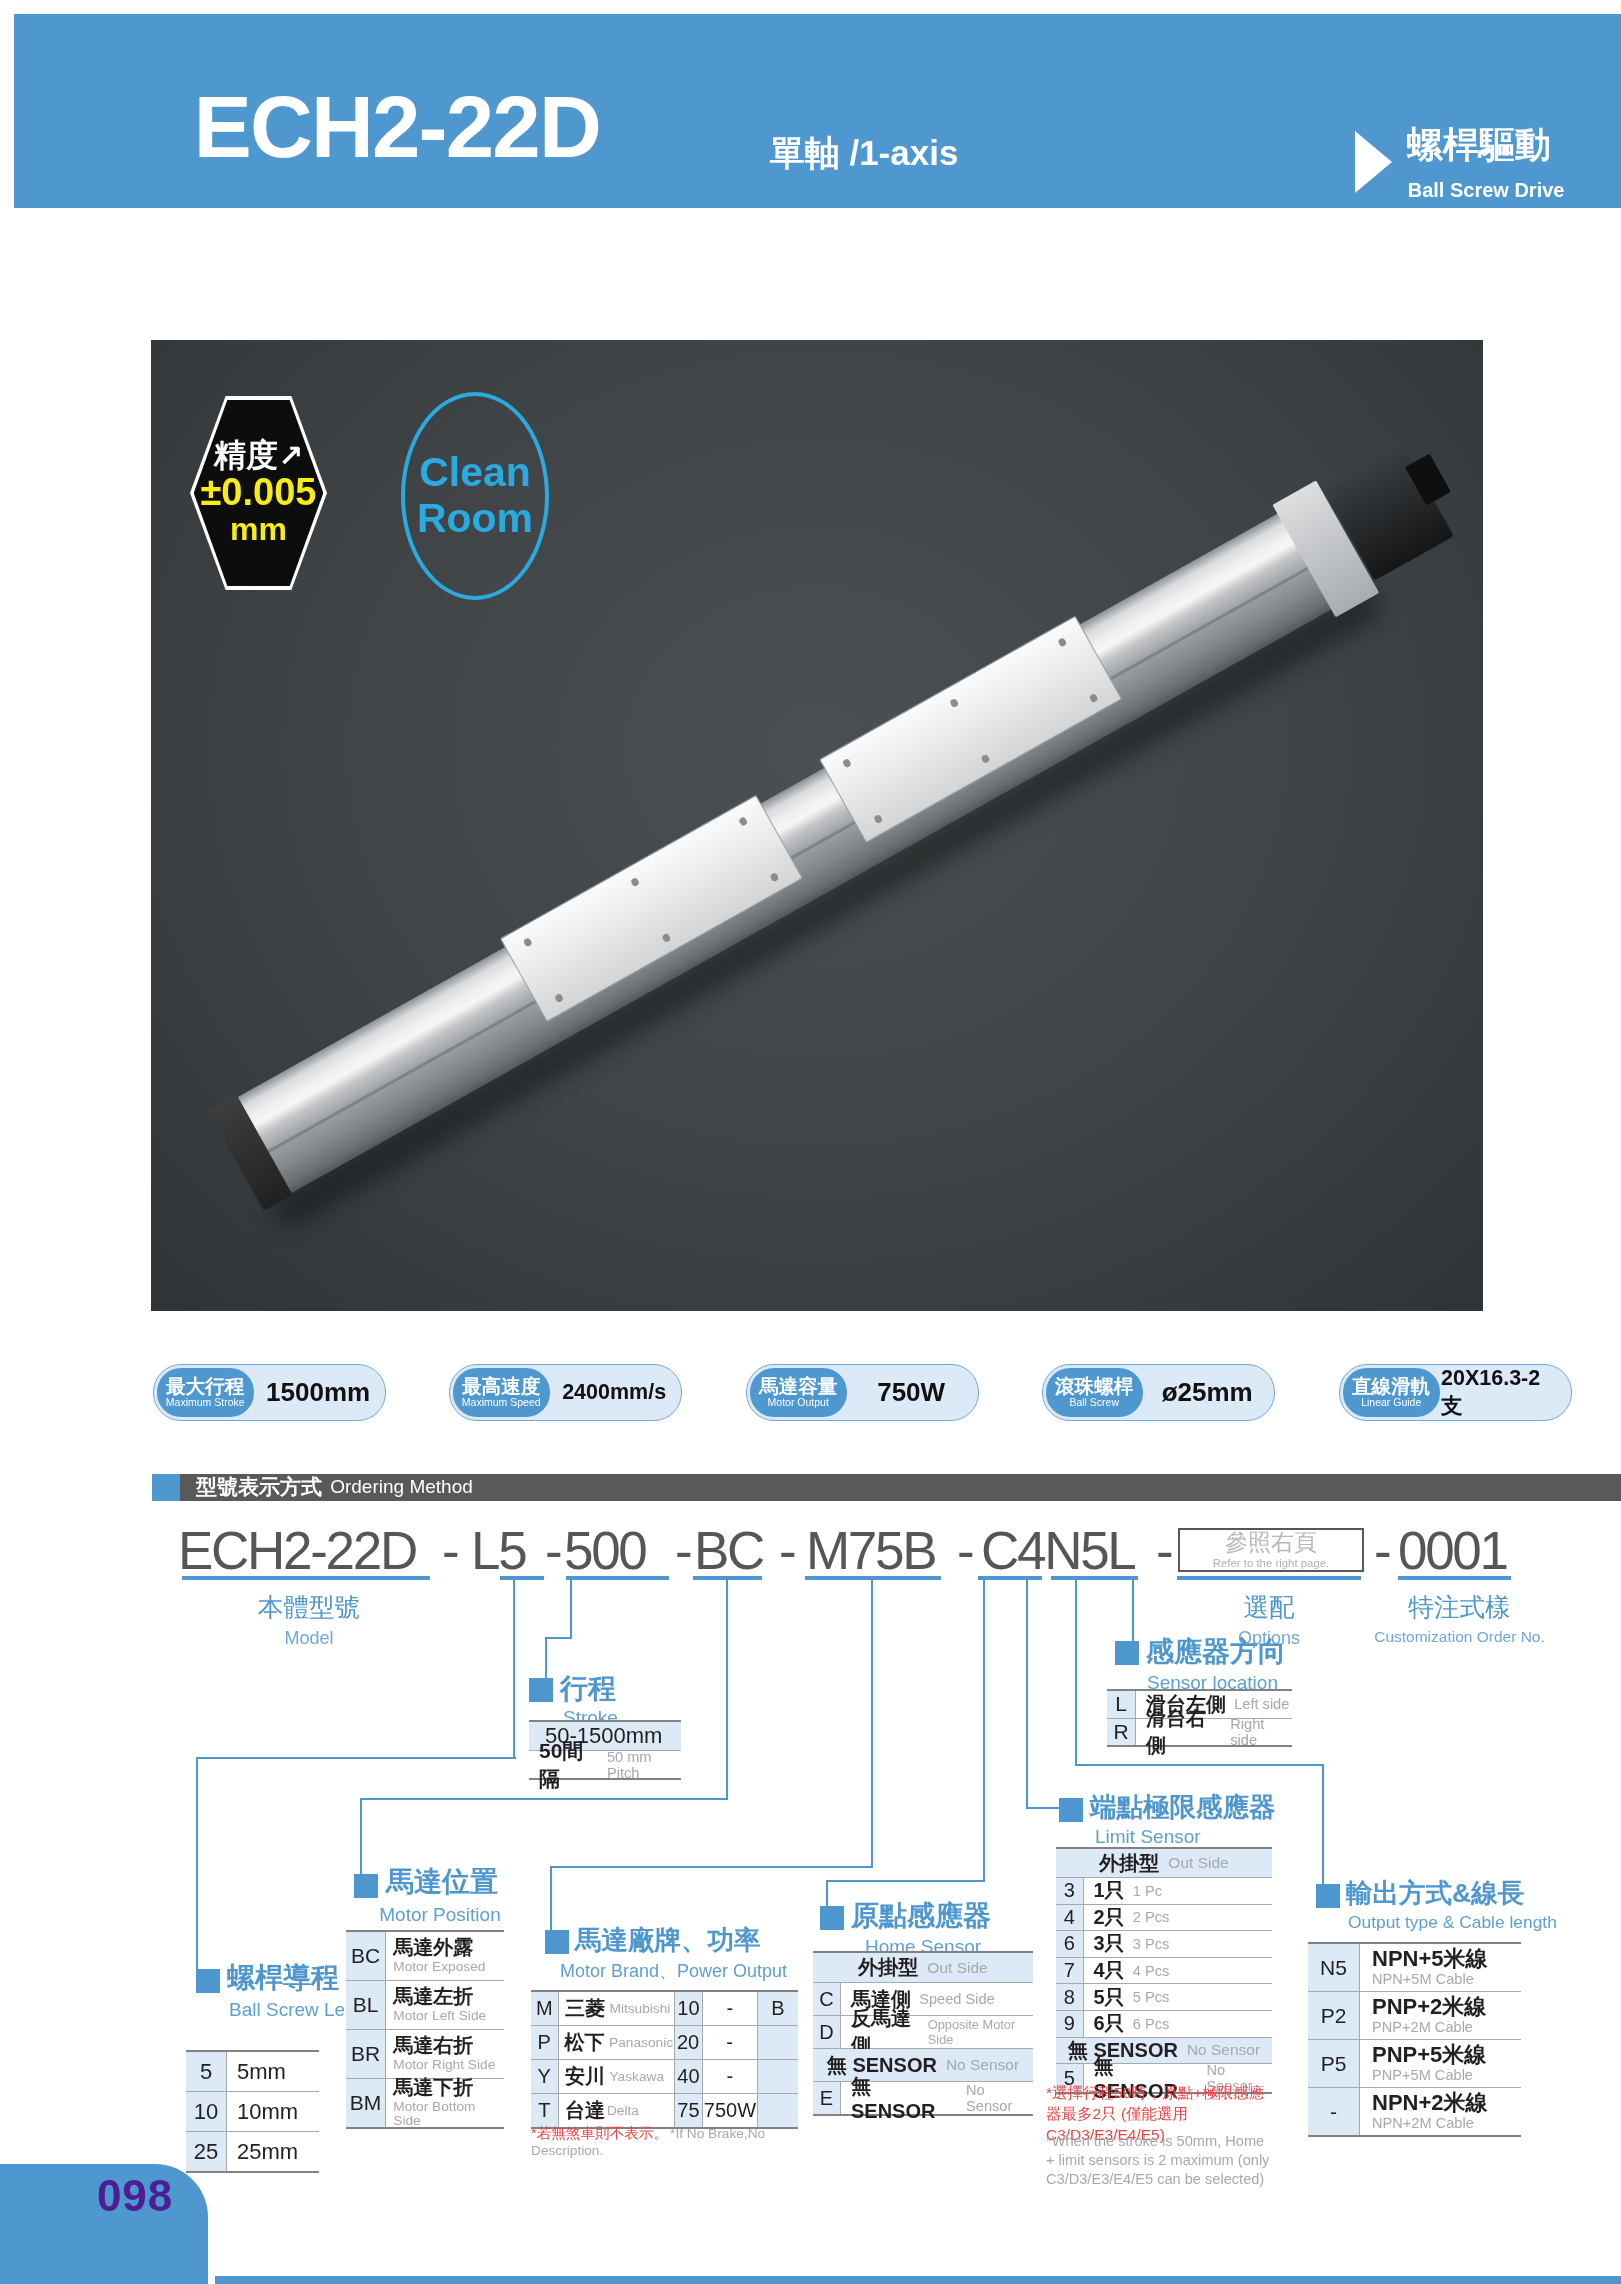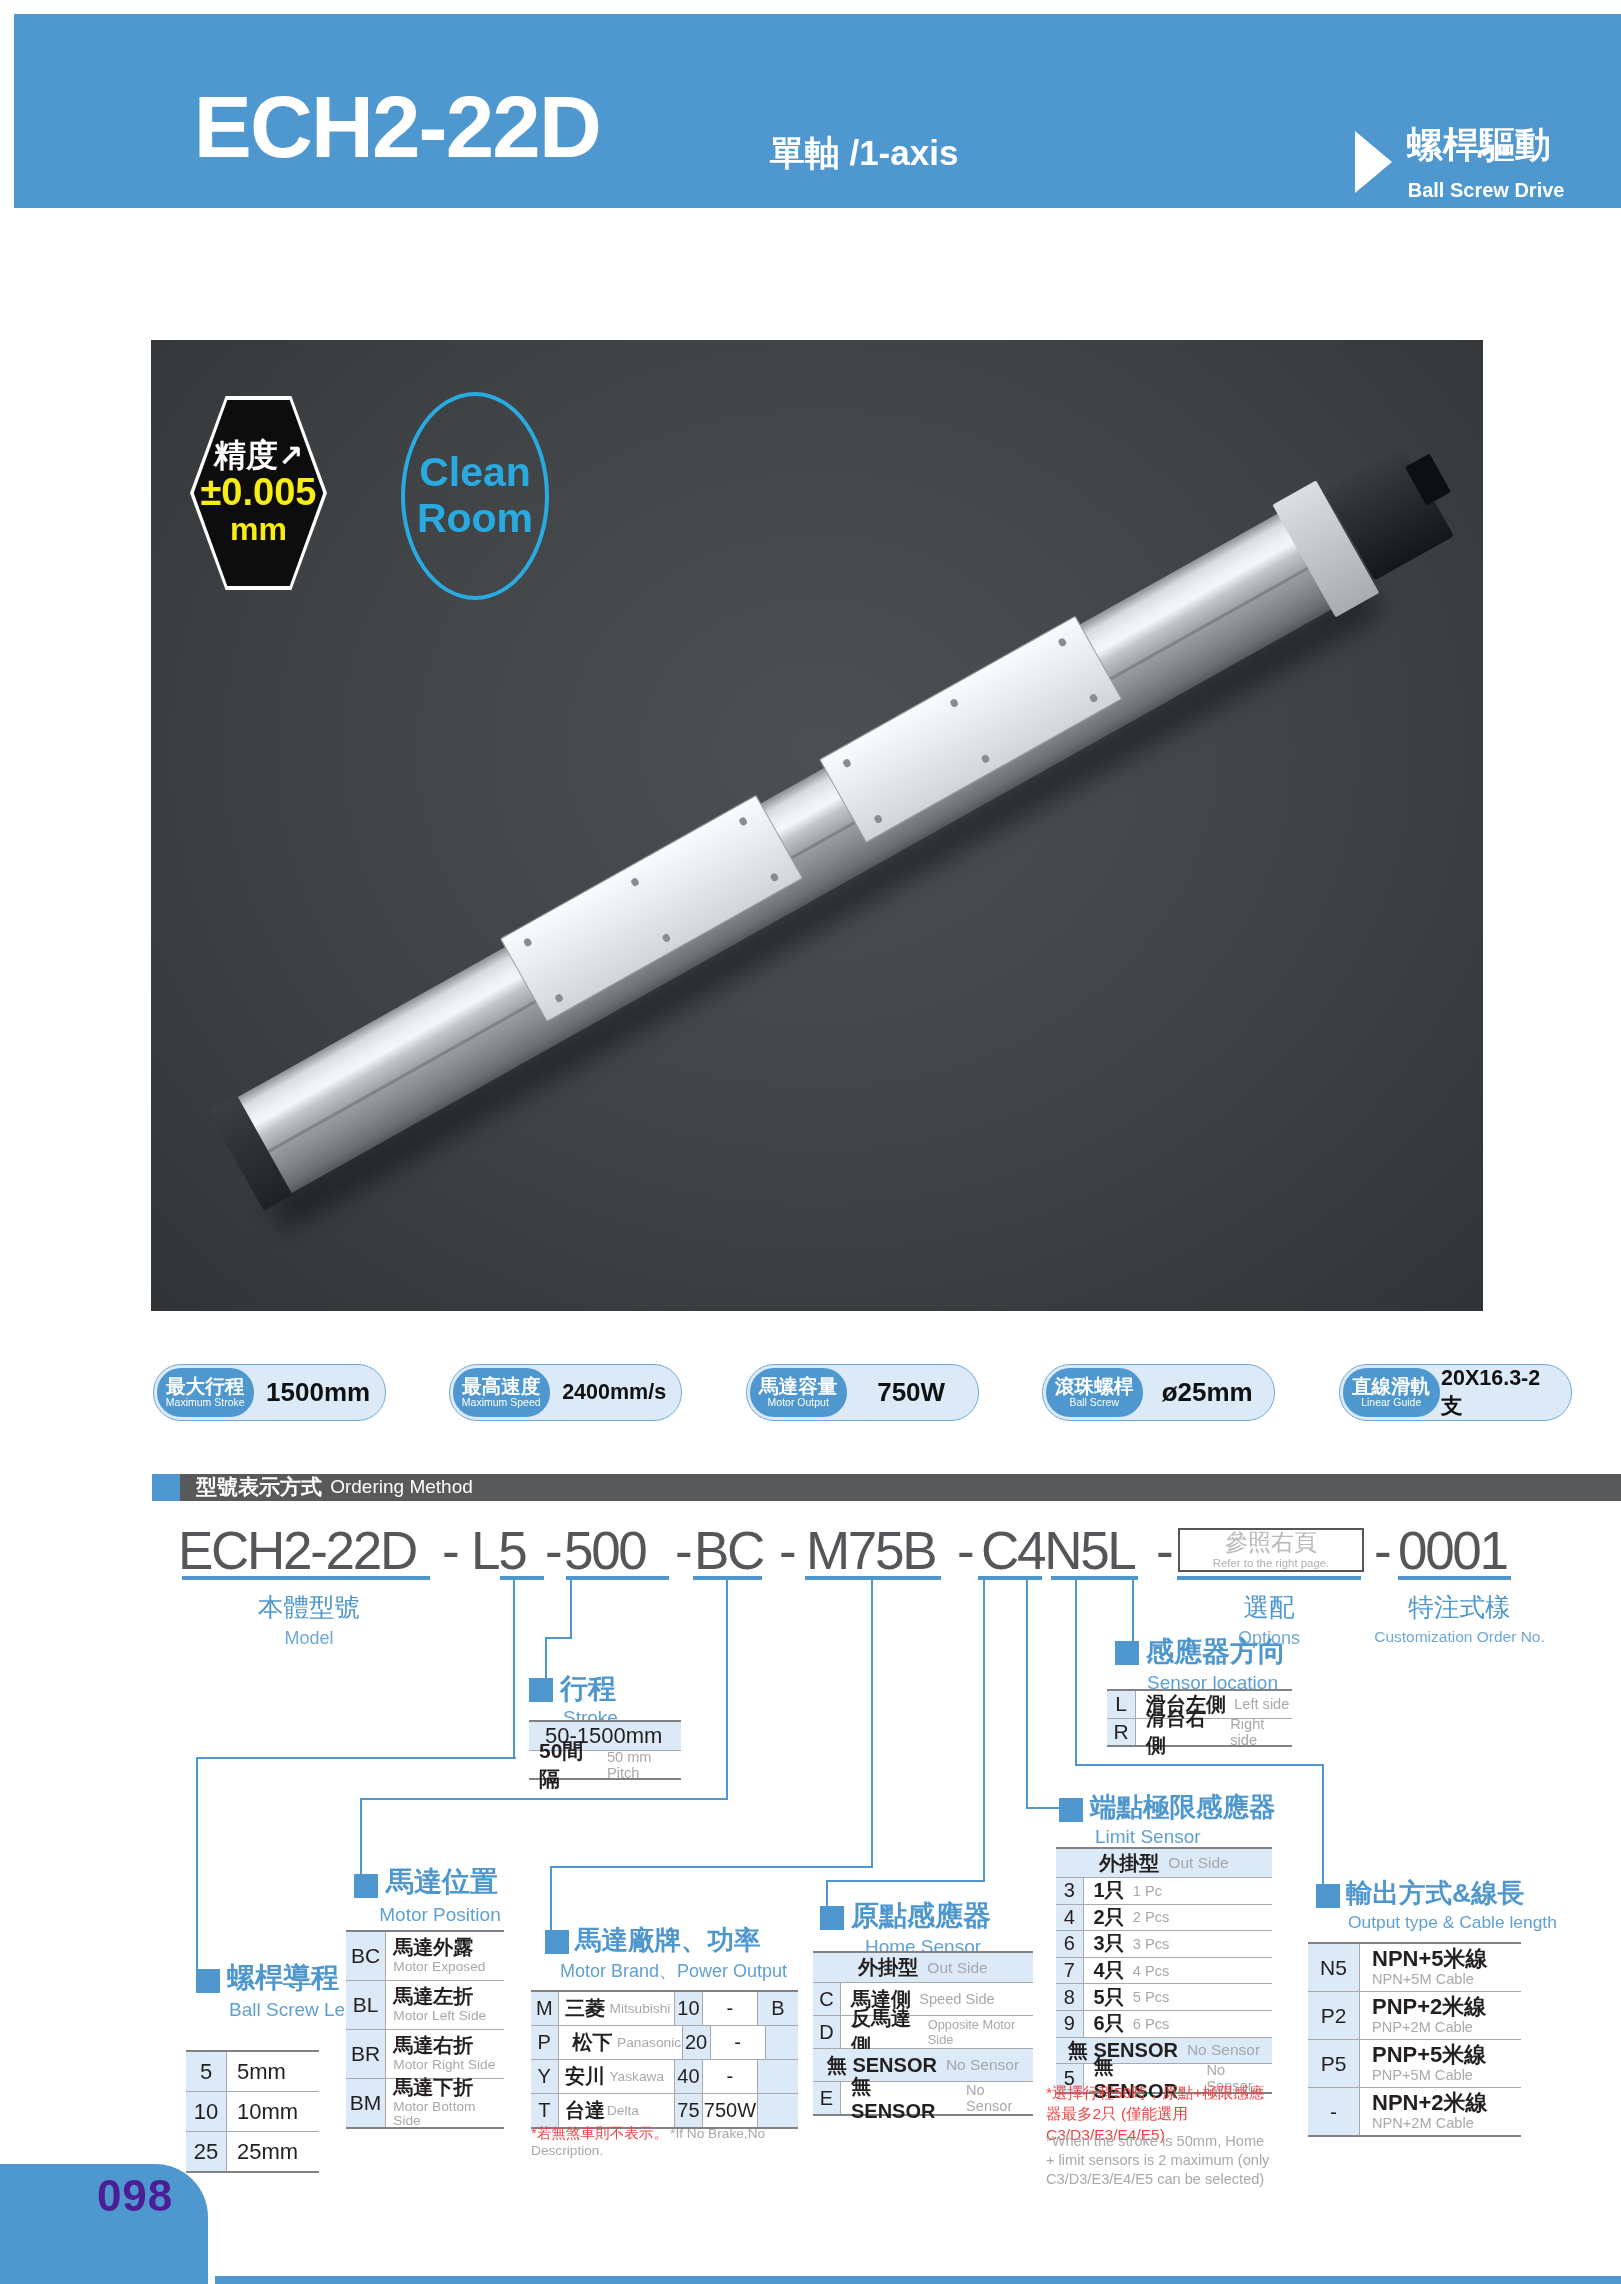--- a/index.html
+++ b/index.html
@@ -352,21 +352,21 @@
       <div class="c-val" style="padding-left:6.4px;gap:4.6px;flex:none;width:109px;border-right:1.4px solid #A7A9AC;">
         <span class="zh f42 f44">三菱</span>
         <span class="en f30">Mitsubishi</span>
       </div>
       <div class="c-mid blue f44" style="width:27px;">10</div>
       <div class="c-mid f44" style="width:54px;">-</div>
       <div class="c-mid blue last f44" style="flex:1;background:#DCE9F6;">B</div>
     </div>
     <div class="trow" style="height:33px;">
       <div class="c-code f44" style="width:26.5px;">P</div>
-      <div class="c-val" style="padding-left:6px;gap:4.6px;flex:none;width:109px;border-right:1.4px solid #A7A9AC;margin-left:8px;">
+      <div class="c-val" style="padding-left:6px;gap:4.6px;flex:none;width:109px;border-right:1.4px solid #A7A9AC;">
         <span class="zh f44">松下</span>
         <span class="en f30">Panasonic</span>
       </div>
       <div class="c-mid blue f44" style="width:27px;">20</div>
       <div class="c-mid f44" style="width:54px;">-</div>
       <div class="c-mid blue last f44" style="flex:1;background:#DCE9F6;"></div>
     </div>
     <div class="trow" style="height:33px;">
       <div class="c-code f44" style="width:26.5px;">Y</div>
       <div class="c-val" style="padding-left:6.4px;gap:4.6px;flex:none;width:109px;border-right:1.4px solid #A7A9AC;">

